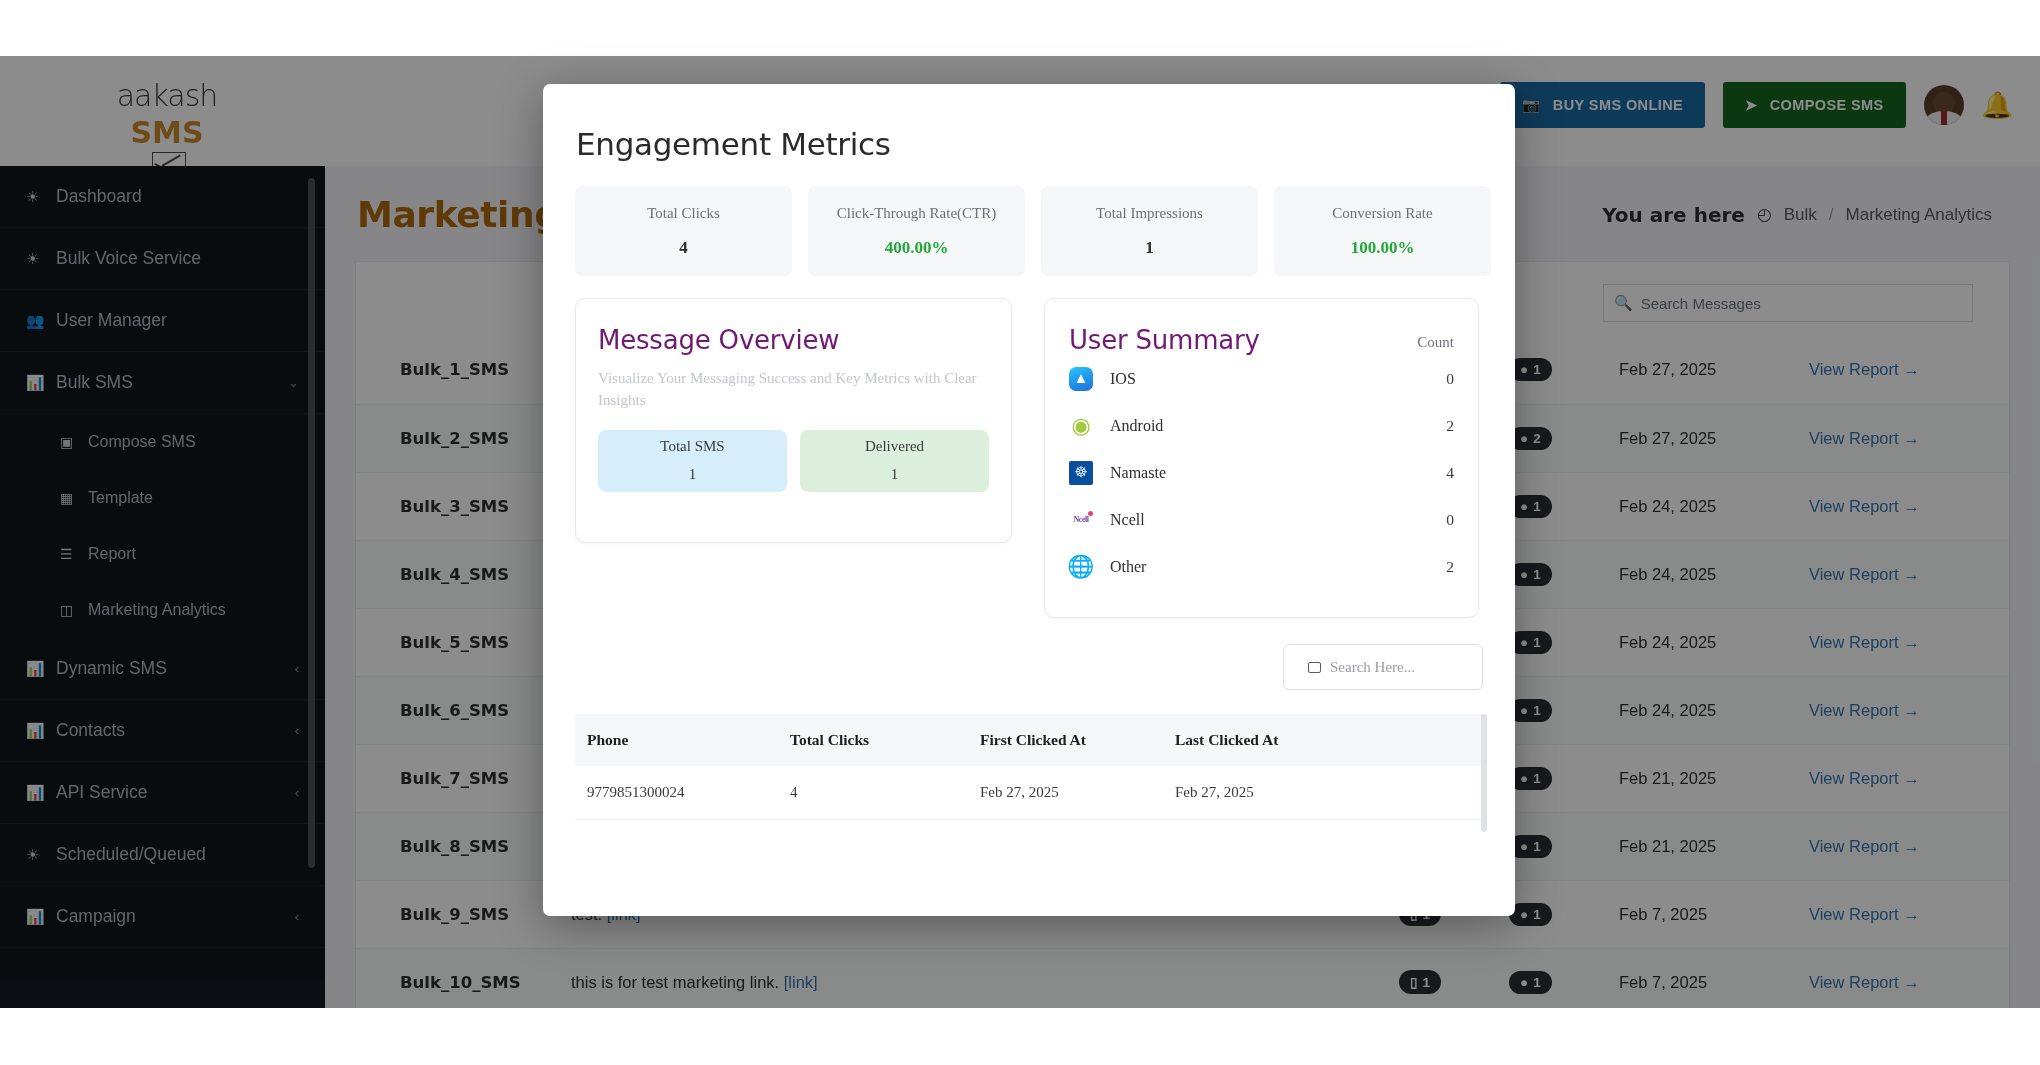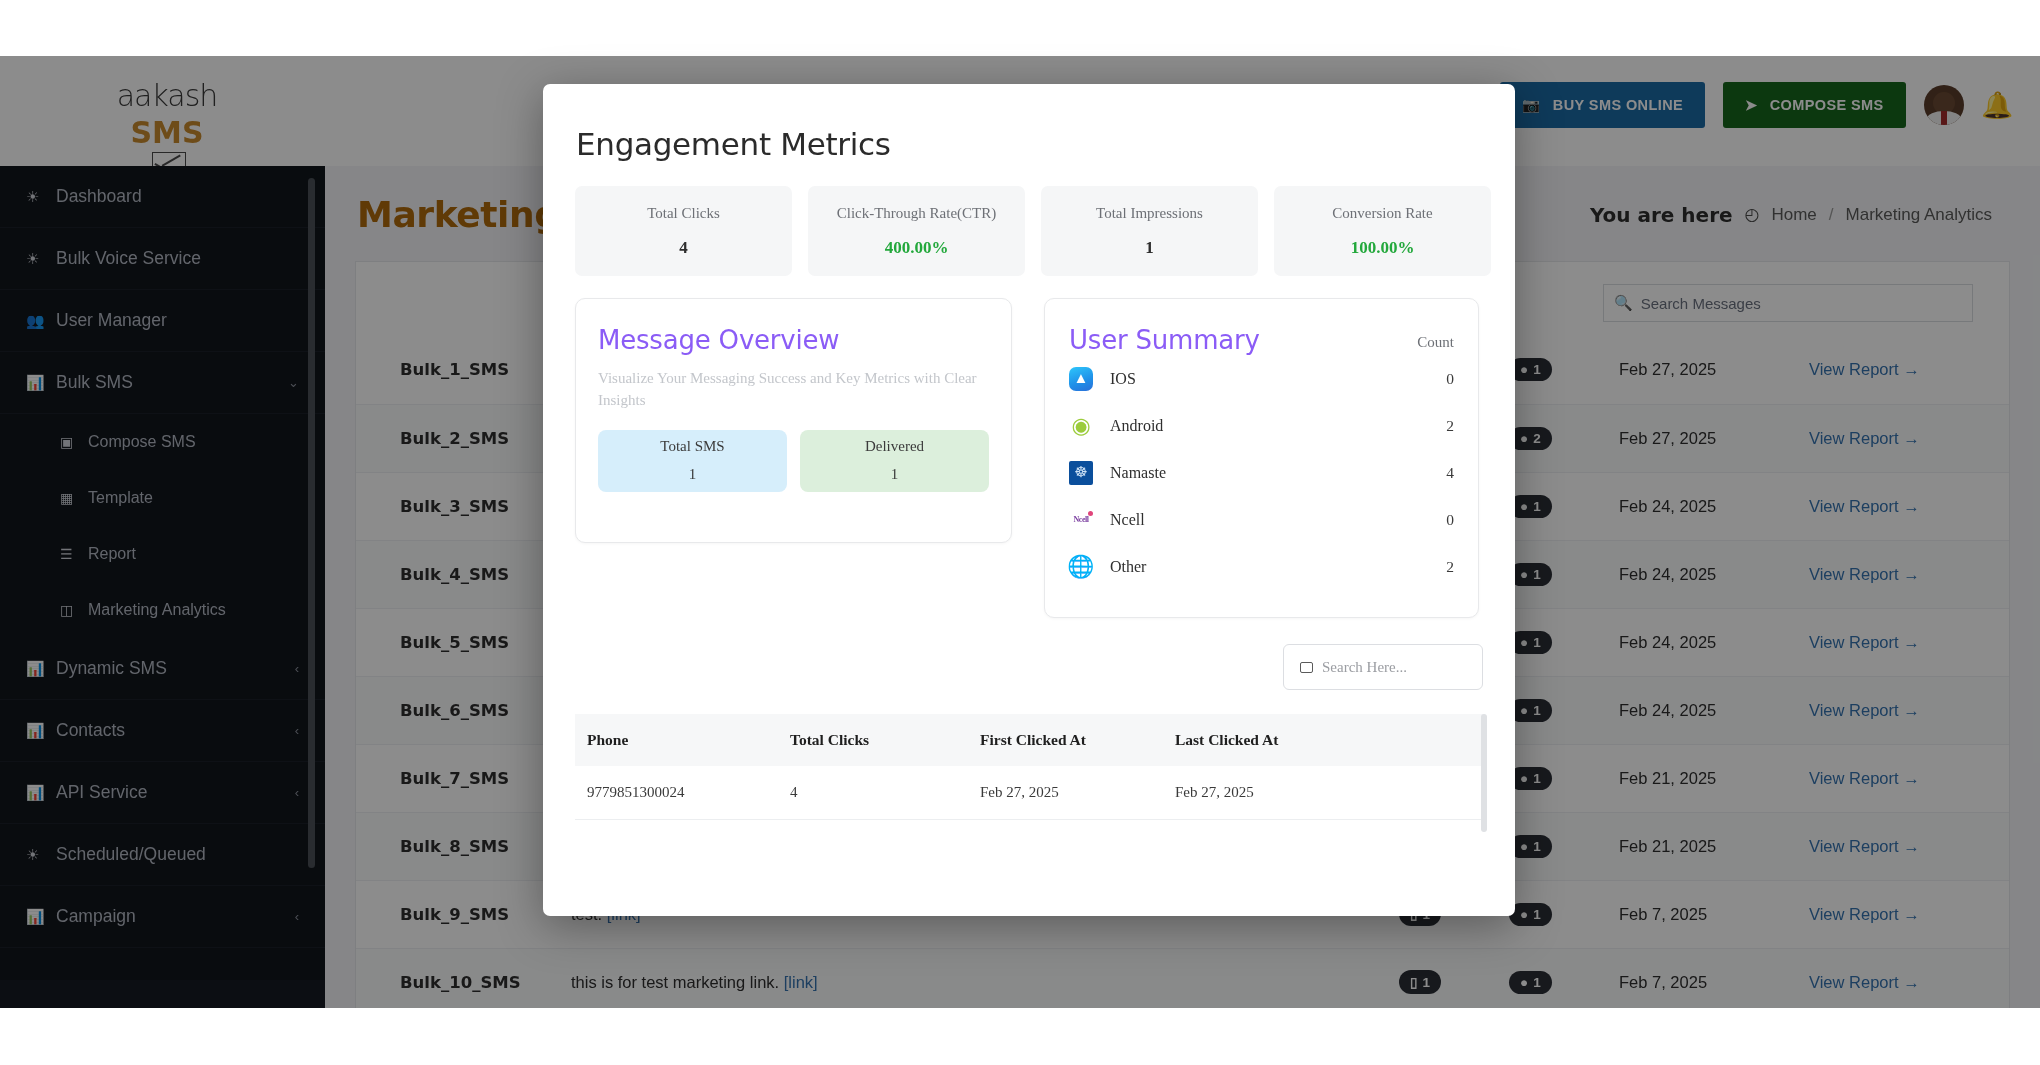--- a/index.html
+++ b/index.html
@@ -231,21 +231,21 @@
     padding: 22px 32px 0 32px;
   }
   .panel {
     background: #fff; border: 1px solid #e8e9eb; border-radius: 10px;
     box-shadow: 0 1px 3px rgba(0,0,0,0.04);
   }
   .panel-msg { width: 437px; height: 245px; padding: 26px 22px 0 22px;}
   .panel-user { width: 435px; height: 320px; padding: 26px 24px 0 24px;}
 
   .panel-h {
-    font-size: 26px; color: #8b5cf6; font-weight: 400;
+    font-size: 26px; color: #701a75; font-weight: 400;
     font-family: "DejaVu Sans", sans-serif; letter-spacing:-0.2px;
   }
   .panel-sub {
     margin-top: 13px; font-size: 15px; line-height: 1.45;
     color: #c3c6cb; font-family: "Liberation Serif", serif;
     max-width: 385px;
   }
   .mini-row { display: flex; gap: 13px; margin-top: 18px; }
   .mini {
     flex: 1; height: 62px; border-radius: 8px;
@@ -296,21 +296,21 @@
     content:""; position:absolute; right:0; top:3px;
     width:5px;height:5px;border-radius:50%;background:#e0457b;
   }
   .ic-other { display:flex;align-items:center;justify-content:center; }
   .ic-other span { font-size:22px; color:#1b1b1b; line-height:1; }
 
   .search-row { display:flex; justify-content:flex-end; padding: 26px 32px 0 0; }
   .search-here {
     width: 200px; height: 46px; border: 1px solid #dcdee2;
     border-radius: 6px; display:flex; align-items:center; gap: 9px;
-    padding: 0 16px; font-size: 15px; color:#9b9da2;
+    padding: 0 24px; font-size: 15px; color:#9b9da2;
     font-family: "Liberation Serif", serif; background:#fff;
   }
   .sq-icon {
     width: 13px; height: 11px; border: 1.6px solid #5a5a5a; border-radius:2px;
     flex:none;
   }
 
   .clicks-wrap {
     margin: 24px 32px 0 32px;
     position: relative; height: 118px;
@@ -437,21 +437,21 @@
     <div class="sidebar-scroll"></div>
     <div class="sidebar-bottom-accent"></div>
   </div>
 
   <div id="main">
     <div class="page-head">
       <div class="page-title">Marketing Analytics</div>
       <div class="breadcrumb">
         <span class="bc-strong">You are here</span>
         <span>◴</span>
-        <span class="bc-link">Home</span>
+        <span class="bc-link">Bulk</span>
         <span class="bc-sep">/</span>
         <span class="bc-link">Marketing Analytics</span>
       </div>
     </div>
 
     <div class="content-card">
       <div class="card-toolbar">
         <div class="search-messages">
           <span>🔍</span>
           <span>Search Messages</span>

